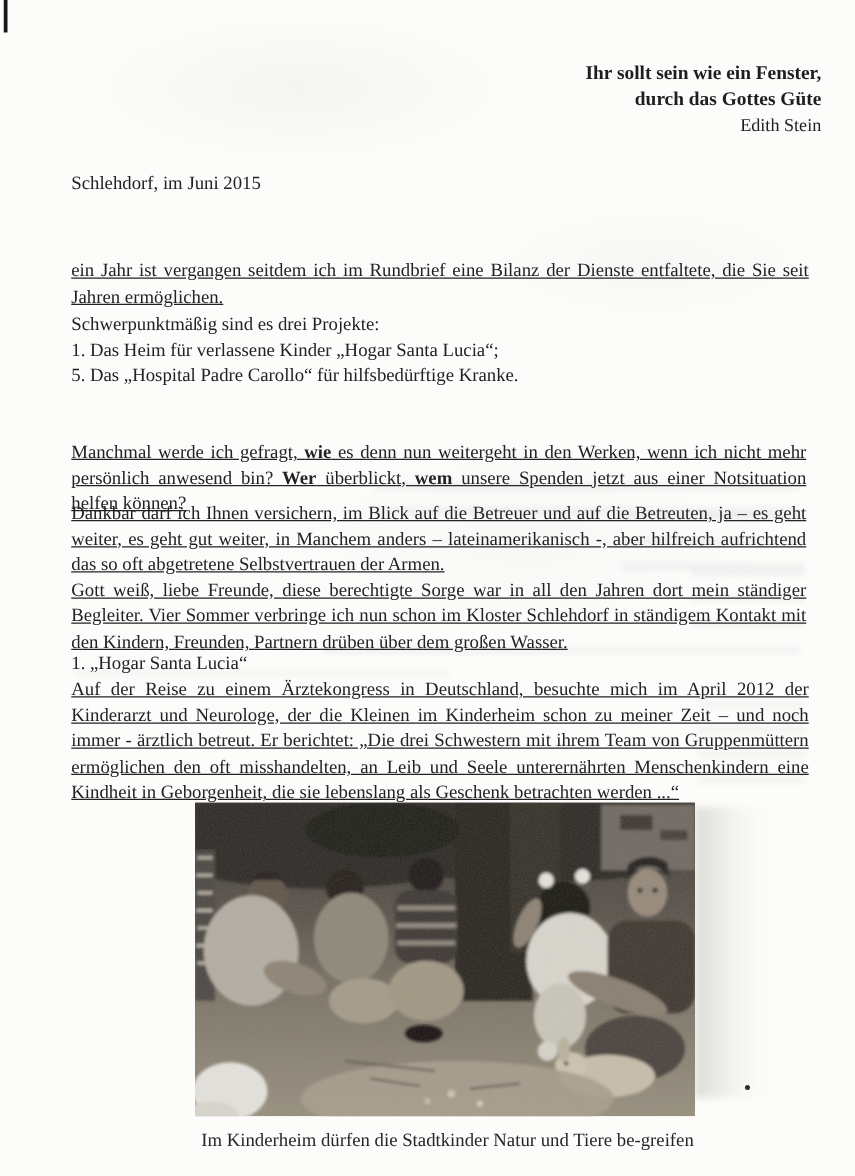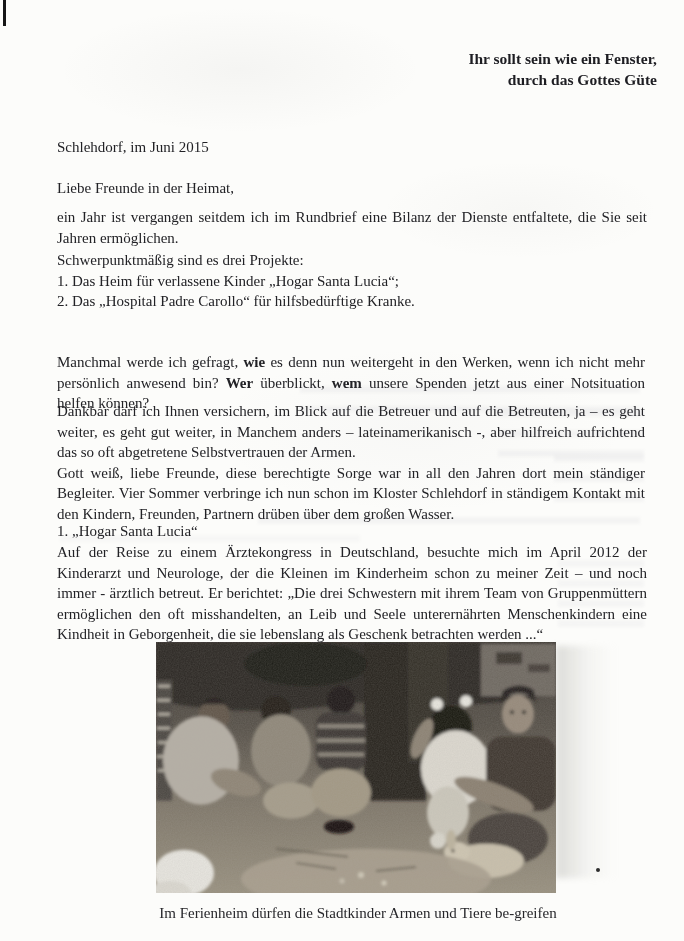--- a/index.html
+++ b/index.html
@@ -10,21 +10,21 @@
     background:#fcfcfa;
     background-image:
       radial-gradient(ellipse 260px 90px at 240px 70px, rgba(120,120,118,0.055), transparent 70%),
       radial-gradient(ellipse 200px 70px at 520px 210px, rgba(120,120,118,0.04), transparent 70%),
       radial-gradient(ellipse 300px 120px at 420px 430px, rgba(120,120,130,0.03), transparent 70%);
     overflow:hidden;
     font-family:"Liberation Serif","DejaVu Serif",serif;
     font-size:15px;line-height:20.6px;color:#222226;
   }
   .abs{position:absolute;}
-  .just{text-align:justify;}
+  .just{text-align:justify;text-decoration:underline;}
   p{margin:0;}
   b{font-weight:bold;}
 
   .quote{right:27px;top:49px;text-align:right;font-weight:bold;font-size:15.5px;line-height:20.8px;color:#1d1d22;}
   .quote .attr{font-weight:normal;font-size:14.5px;}
 
   .dateline{left:57px;top:137px;}
   .salutation{left:57px;top:178px;}
   .intro{left:57px;top:207px;width:590px;}
   .projects-intro{left:57px;top:250px;}
@@ -56,33 +56,33 @@
 </head>
 <body>
 
 <div class="page">
 
   <div class="abs artifact-topline"></div>
 
   <div class="abs quote">
     <div>Ihr sollt sein wie ein Fenster,</div>
     <div>durch das Gottes Güte</div>
+    <div class="attr">Edith Stein</div>
   </div>
 
   <div class="abs dateline">Schlehdorf, im Juni 2015</div>
 
-  <div class="abs salutation">Liebe Freunde in der Heimat,</div>
 
   <p class="abs intro just">ein Jahr ist vergangen seitdem ich im Rundbrief eine Bilanz der Dienste entfaltete, die Sie seit Jahren ermöglichen.</p>
 
   <div class="abs projects-intro">Schwerpunktmäßig sind es drei Projekte:</div>
 
   <div class="abs projects">
     <div>1. Das Heim für verlassene Kinder „Hogar Santa Lucia“;</div>
-    <div>2. Das „Hospital Padre Carollo“ für hilfsbedürftige Kranke.</div>
+    <div>5. Das „Hospital Padre Carollo“ für hilfsbedürftige Kranke.</div>
   </div>
 
   <p class="abs question just"><span>Manchmal werde ich gefragt, </span><b>wie</b><span> es denn nun weitergeht in den Werken, wenn ich nicht mehr persönlich anwesend bin? </span><b>Wer</b><span> überblickt, </span><b>wem</b><span> unsere Spenden jetzt aus einer Notsituation helfen können?</span></p>
 
   <div class="abs sorge-block just">
     <p>Dankbar darf ich Ihnen versichern, im Blick auf die Betreuer und auf die Betreuten, ja – es geht weiter, es geht gut weiter, in Manchem anders – lateinamerikanisch -, aber hilfreich aufrichtend das so oft abgetretene Selbstvertrauen der Armen.</p>
     <p>Gott weiß, liebe Freunde, diese berechtigte Sorge war in all den Jahren dort mein ständiger Begleiter. Vier Sommer verbringe ich nun schon im Kloster Schlehdorf in ständigem Kontakt mit den Kindern, Freunden, Partnern drüben über dem großen Wasser.</p>
   </div>
 
   <div class="abs heading1">1. „Hogar Santa Lucia“</div>
@@ -175,17 +175,17 @@
         <path d="M120,206 L192,214 M140,220 L180,226 M220,228 L260,224" stroke="#5f584c" stroke-width="2" opacity="0.8"></path>
         <circle cx="205" cy="232" r="3" fill="#cfc8b6"></circle>
         <circle cx="228" cy="240" r="2.5" fill="#d4cdbb"></circle>
         <circle cx="186" cy="238" r="2.5" fill="#c6bfae"></circle>
       </g>
 
       <rect width="400" height="250" filter="url(#grainF)" opacity="0.5"></rect>
     </svg>
   </div>
 
-  <div class="abs caption">Im Ferienheim dürfen die Stadtkinder Armen und Tiere be-greifen</div>
+  <div class="abs caption">Im Kinderheim dürfen die Stadtkinder Natur und Tiere be-greifen</div>
 
   <div class="abs artifact-dot"></div>
 
 </div>
 
 </body></html>

